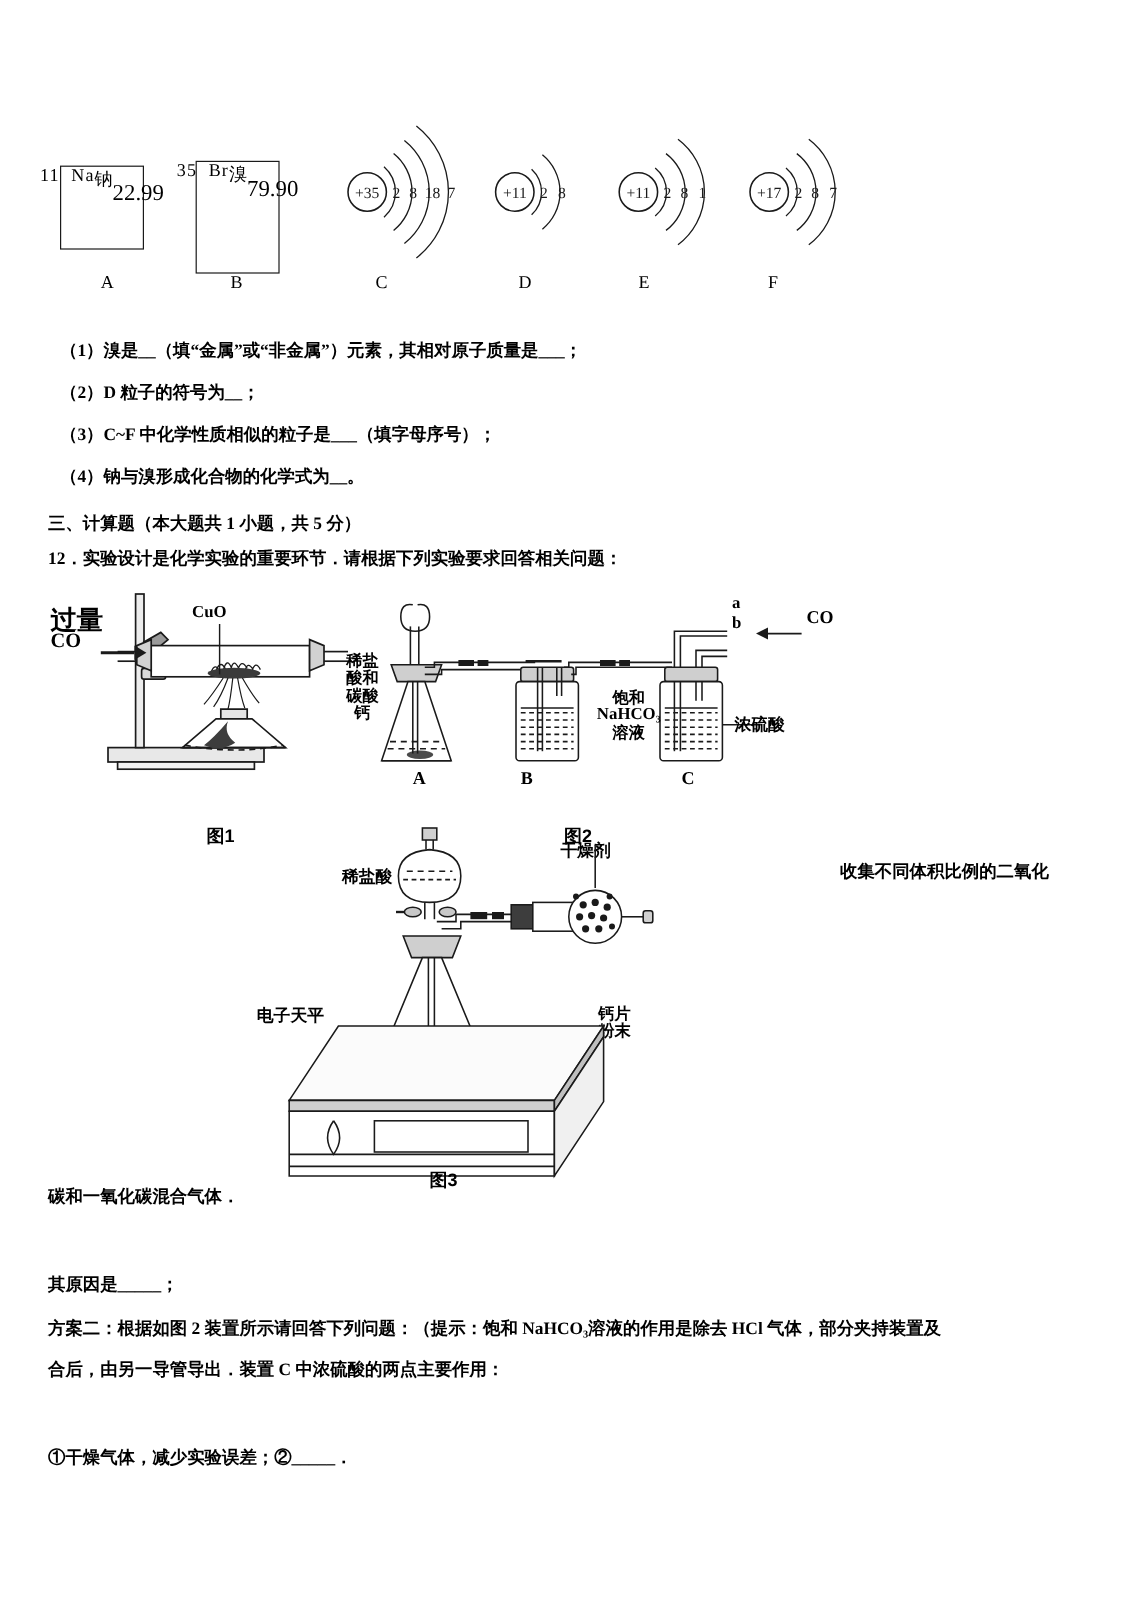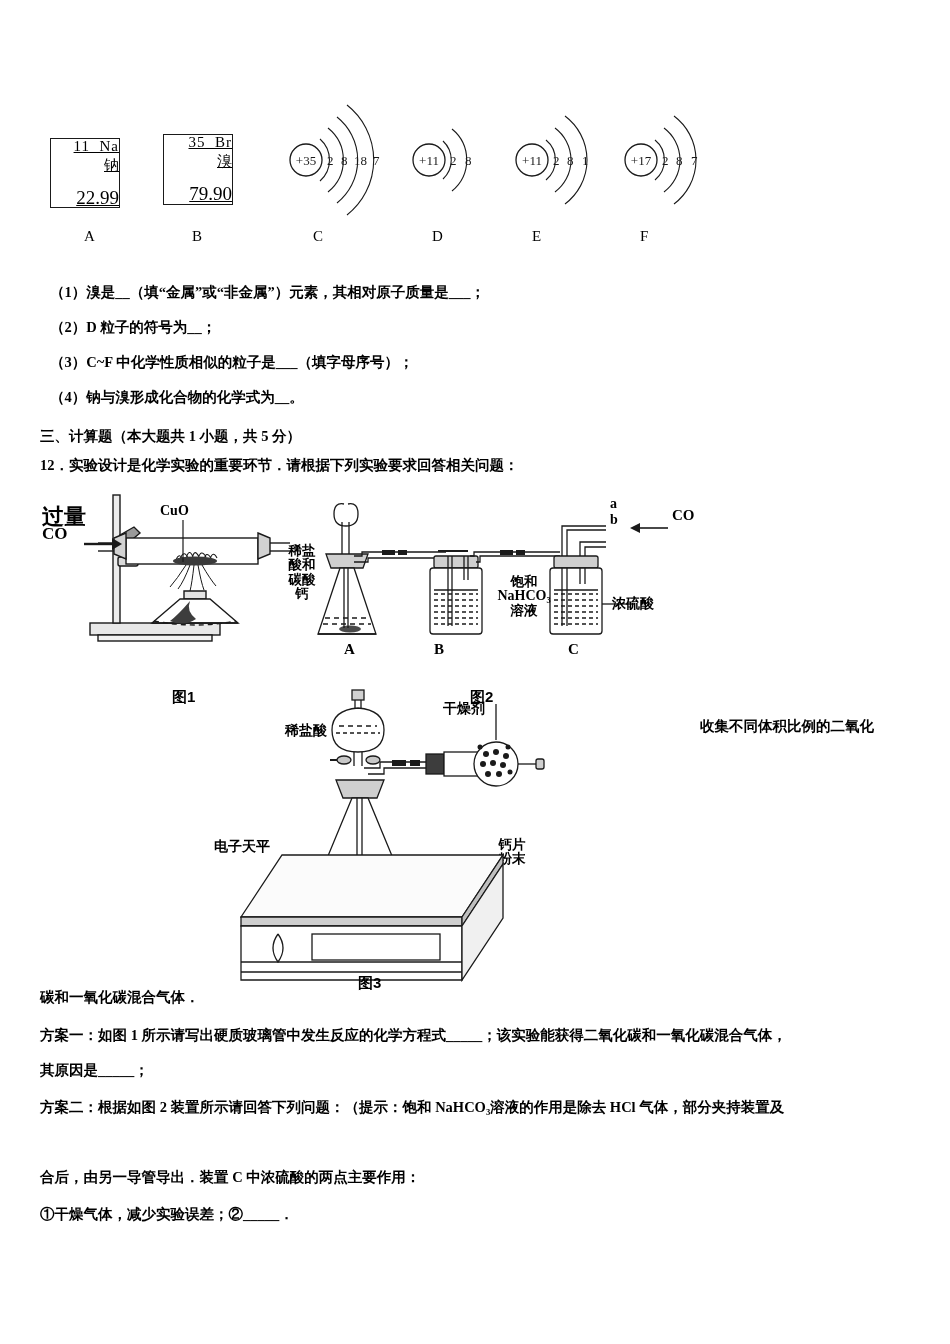--- a/index.html
+++ b/index.html
@@ -4,21 +4,21 @@
 <style>
   html,body{margin:0;padding:0;background:#fff;}
   body{
     width:950px;height:1344px;position:relative;overflow:hidden;
     font-family:"Liberation Serif", serif;color:#000;
   }
   .pg{position:absolute;left:0;top:0;width:950px;height:1344px;}
 
   
   .elbox{position:absolute;border:1.6px solid #1a1a1a;box-sizing:border-box;
-         display:flex;flex-direction:column;align-items:flex-end;justify-content:center;text-decoration:underline;}
+         display:flex;flex-direction:row;align-items:flex-start;justify-content:center;}
   .elbox .r1{font-size:15px;letter-spacing:1px;white-space:pre;}
   .elbox .r2{font-size:15px;font-family:"Liberation Sans",sans-serif;margin-top:1px;}
   .elbox .r3{font-size:19px;margin-top:12px;}
 
   .caplet{position:absolute;font-size:15px;font-family:"Liberation Serif",serif;}
 
   
   .atom{position:absolute;width:160px;height:125px;}
   .atom svg{display:block;overflow:visible;}
 
@@ -44,21 +44,21 @@
 
 <div class="pg">
 
   <div class="elbox" style="left:50px;top:138px;width:70px;height:70px;">
     <div class="r1">11  Na</div>
     <div class="r2">钠</div>
     <div class="r3">22.99</div>
   </div>
   <div class="caplet" style="left:84px;top:228px;">A</div>
 
-  <div class="elbox" style="left:163px;top:134px;width:70px;height:71px;">
+  <div class="elbox" style="left:163px;top:134px;width:70px;height:94px;">
     <div class="r1">35  Br</div>
     <div class="r2">溴</div>
     <div class="r3">79.90</div>
   </div>
   <div class="caplet" style="left:192px;top:228px;">B</div>
 
   <div class="atom" style="left:280px;top:95px;">
     <svg width="180" height="130" viewBox="0 0 180 130">
       <g fill="none" stroke="#1a1a1a" stroke-width="1.1">
         <path d="M 40 44 A 28 28 0 0 1 40 86"></path>
@@ -288,21 +288,21 @@
   <div class="figlabel" style="left:612px;top:595px;">浓硫酸</div>
 
   <div class="figlabel" style="left:344px;top:641px;font-family:'Liberation Serif',serif;font-size:15px;">A</div>
   <div class="figlabel" style="left:434px;top:641px;font-family:'Liberation Serif',serif;font-size:15px;">B</div>
   <div class="figlabel" style="left:568px;top:641px;font-family:'Liberation Serif',serif;font-size:15px;">C</div>
   <div class="figcap" style="left:470px;top:662px;">图2</div>
 
   <div class="txt" style="left:700px;top:717px;">收集不同体积比例的二氧化</div>
 
   <div class="figlabel" style="left:285px;top:722px;font-size:14px;">稀盐酸</div>
-  <div class="figlabel" style="left:443px;top:700px;font-size:14px;">干燥剂</div>
+  <div class="figlabel" style="left:467px;top:700px;font-size:14px;">干燥剂</div>
   <div class="figlabel" style="left:214px;top:838px;font-size:14px;">电子天平</div>
   <div class="vlabel" style="left:492px;top:838px;width:40px;">
     <div>钙片</div>
     <div>粉末</div>
   </div>
 
   <div class="fig" style="left:240px;top:690px;">
     <svg width="330" height="270" viewBox="0 0 330 270">
       <g stroke="#1a1a1a" fill="none" stroke-width="1.3">
 
@@ -373,19 +373,18 @@
 
         <rect x="72" y="244" width="128" height="26" fill="#fff"></rect>
 
         <path d="M38 244 q-10 14 0 28 q10 -14 0 -28" fill="#fff"></path>
       </g>
     </svg>
   </div>
   <div class="figcap" style="left:358px;top:948px;">图3</div>
 
   <div class="txt" style="left:40px;top:988px;">碳和一氧化碳混合气体．</div>
-  <div class="txt" style="left:40px;top:1026px;">方案一：如图 1 所示请写出硬质玻璃管中发生反应的化学方程式_____；该实验能获得二氧化碳和一氧化碳混合气体，</div>
   <div class="txt" style="left:40px;top:1061px;">其原因是_____；</div>
   <div class="txt" style="left:40px;top:1098px;">方案二：根据如图 2 装置所示请回答下列问题：（提示：饱和 NaHCO₃溶液的作用是除去 HCl 气体，部分夹持装置及</div>
-  <div class="txt" style="left:40px;top:1168px;">合后，由另一导管导出．装置 C 中浓硫酸的两点主要作用：</div>
+  <div class="txt" style="left:40px;top:1132px;">合后，由另一导管导出．装置 C 中浓硫酸的两点主要作用：</div>
   <div class="txt" style="left:40px;top:1205px;">①干燥气体，减少实验误差；②_____．</div>
 
 </div>
 
 </body></html>

